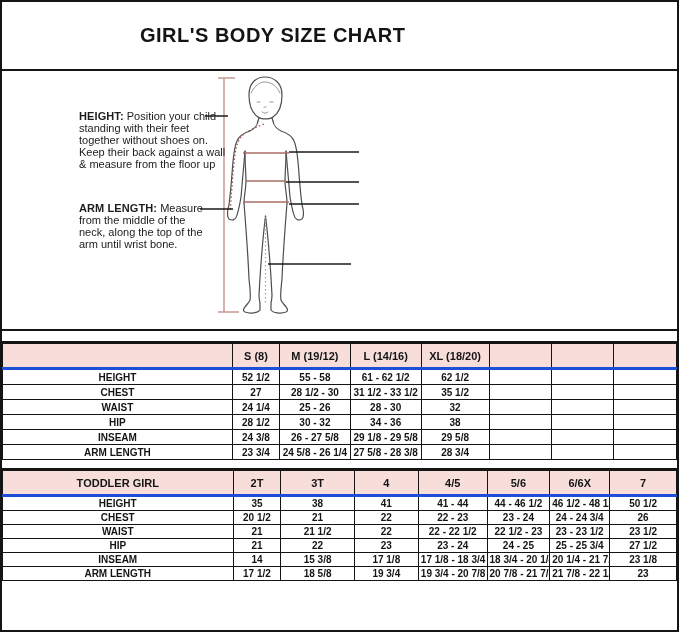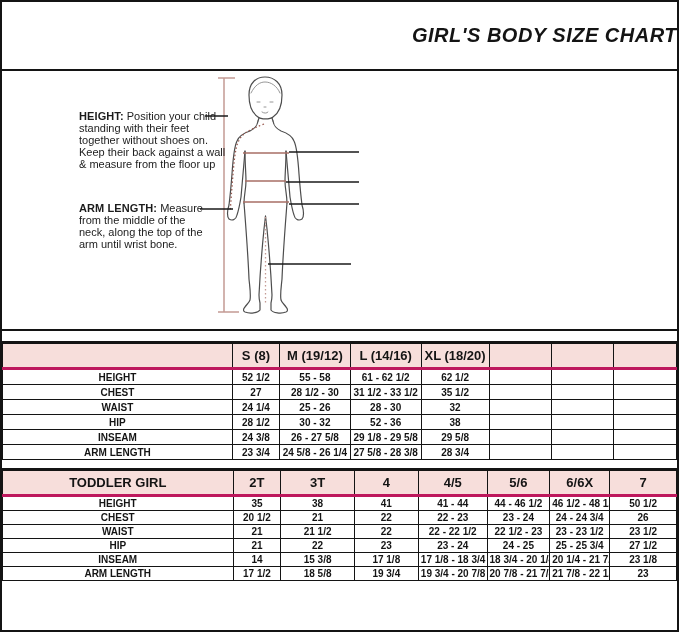--- a/index.html
+++ b/index.html
@@ -6,21 +6,21 @@
   .page {
     width:679px; height:632px; box-sizing:border-box;
     border:2px solid #141414;
     font-family:"Liberation Sans", sans-serif;
     color:#141414; background:#fff;
     display:flex; flex-direction:column; overflow:hidden;
   }
   
   .title-section {
     height:67px; flex:0 0 auto; border-bottom:2px solid #141414;
-    display:flex; align-items:center; justify-content:flex-end;font-style:italic;
+    display:flex; align-items:center; justify-content:flex-start;
   }
   .title-section h1 {
     margin:0 0 0 138px; font-size:20px; letter-spacing:.5px; font-weight:bold;
   }
   
   .banner {
     height:38px; flex:0 0 auto; background:#f7dedb;
     border-bottom:3px solid #141414;
     display:flex; align-items:center; justify-content:center;
   }
@@ -38,22 +38,22 @@
   .gap-1 { height:10px; }
   .gap-2 { height:8px; }
   
   table { width:100%; border-collapse:collapse; table-layout:fixed; flex:0 0 auto; }
   th, td {
     border:1px solid #141414; padding:0 2px;
     font-size:10px; font-weight:bold; text-align:center;
     white-space:nowrap; overflow:hidden;
   }
   thead th {
-    background:#f7dedb; height:23px; font-size:13px;
-    border-bottom:3px solid #be185d;
+    background:#f7dedb; height:23px; font-size:11px;
+    border-bottom:3px solid #1d4ed8;
   }
   .girl-table tbody td { height:14px; }
   .toddler-table tbody td { height:13px; }
   .bottom-row { flex:1 1 auto; background:#fff; }
 </style>
 </head>
 <body>
 
 <div class="page">
 
@@ -169,21 +169,21 @@
         <td>28 - 30</td>
         <td>32</td>
         <td></td>
           <td></td>
           <td></td>
       </tr>
       <tr>
         <td>HIP</td>
         <td>28 1/2</td>
         <td>30 - 32</td>
-        <td>52 - 36</td>
+        <td>34 - 36</td>
         <td>38</td>
         <td></td>
           <td></td>
           <td></td>
       </tr>
       <tr>
         <td>INSEAM</td>
         <td>24 3/8</td>
         <td>26 - 27 5/8</td>
         <td>29 1/8 - 29 5/8</td>

